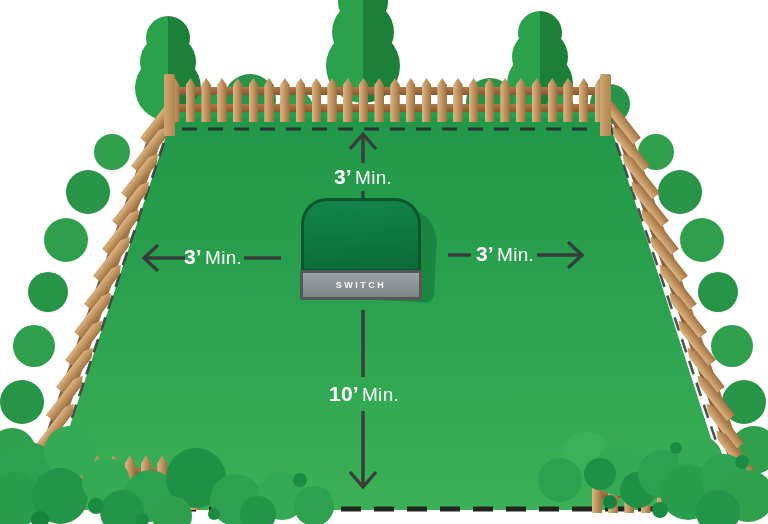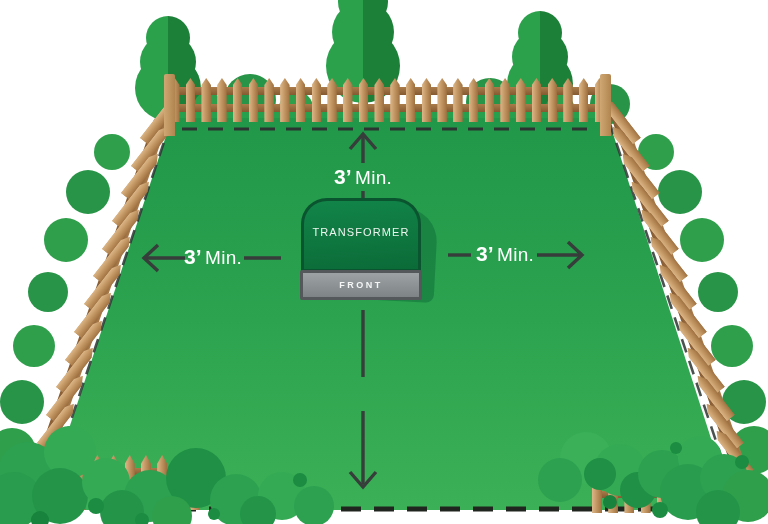--- a/index.html
+++ b/index.html
@@ -99,25 +99,24 @@
       <line x1="363" y1="310" x2="363" y2="377"></line>
       <line x1="363" y1="411" x2="363" y2="484"></line>
       <polyline points="350,472 363,487 376,472"></polyline>
     </g>
   </svg>
 
   <div id="equip-shadow"></div>
   <div id="equipment">
     <div id="equip-body">
       <div id="equip-text">
-        <div class="equip-line">TRANSFORMER</div>
       </div>
     </div>
     <div id="equip-base">
-      <div id="equip-base-inner">FRONT</div>
+      <div id="equip-base-inner">SWITCH</div>
     </div>
   </div>
 
   <div class="layer" id="veg-layer">
       <div style="position: absolute; left: 94px; top: 134px; width: 36px; height: 36px; background: rgb(47, 159, 75); border-radius: 50%;"></div>
       <div style="position: absolute; left: 66px; top: 170px; width: 44px; height: 44px; background: rgb(40, 148, 71); border-radius: 50%;"></div>
       <div style="position: absolute; left: 44px; top: 218px; width: 44px; height: 44px; background: rgb(47, 159, 75); border-radius: 50%;"></div>
       <div style="position: absolute; left: 28px; top: 272px; width: 40px; height: 40px; background: rgb(40, 148, 71); border-radius: 50%;"></div>
       <div style="position: absolute; left: 13px; top: 325px; width: 42px; height: 42px; background: rgb(47, 159, 75); border-radius: 50%;"></div>
       <div style="position: absolute; left: 0px; top: 380px; width: 44px; height: 44px; background: rgb(40, 148, 71); border-radius: 50%;"></div>
@@ -251,14 +250,17 @@
   <div class="layer" id="label-layer">
     <div class="dim-label" style="left:363px;top:177px">
       <span class="num">3’</span><span class="unit">Min.</span>
     </div>
     <div class="dim-label" style="left:213px;top:257px">
       <span class="num">3’</span><span class="unit">Min.</span>
     </div>
     <div class="dim-label" style="left:505px;top:254px">
       <span class="num">3’</span><span class="unit">Min.</span>
     </div>
+    <div class="dim-label" style="left:364px;top:394px">
+      <span class="num">10’</span><span class="unit">Min.</span>
+    </div>
   </div>
 </div>
 
 </body></html>

